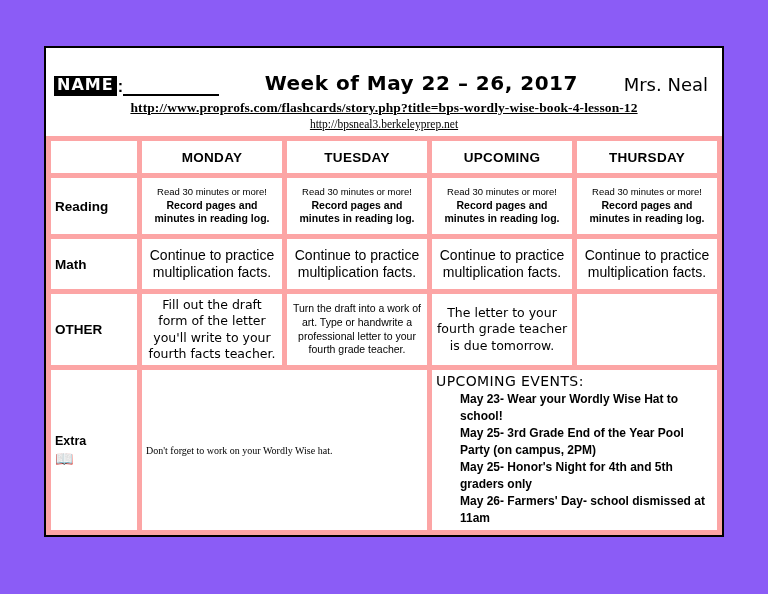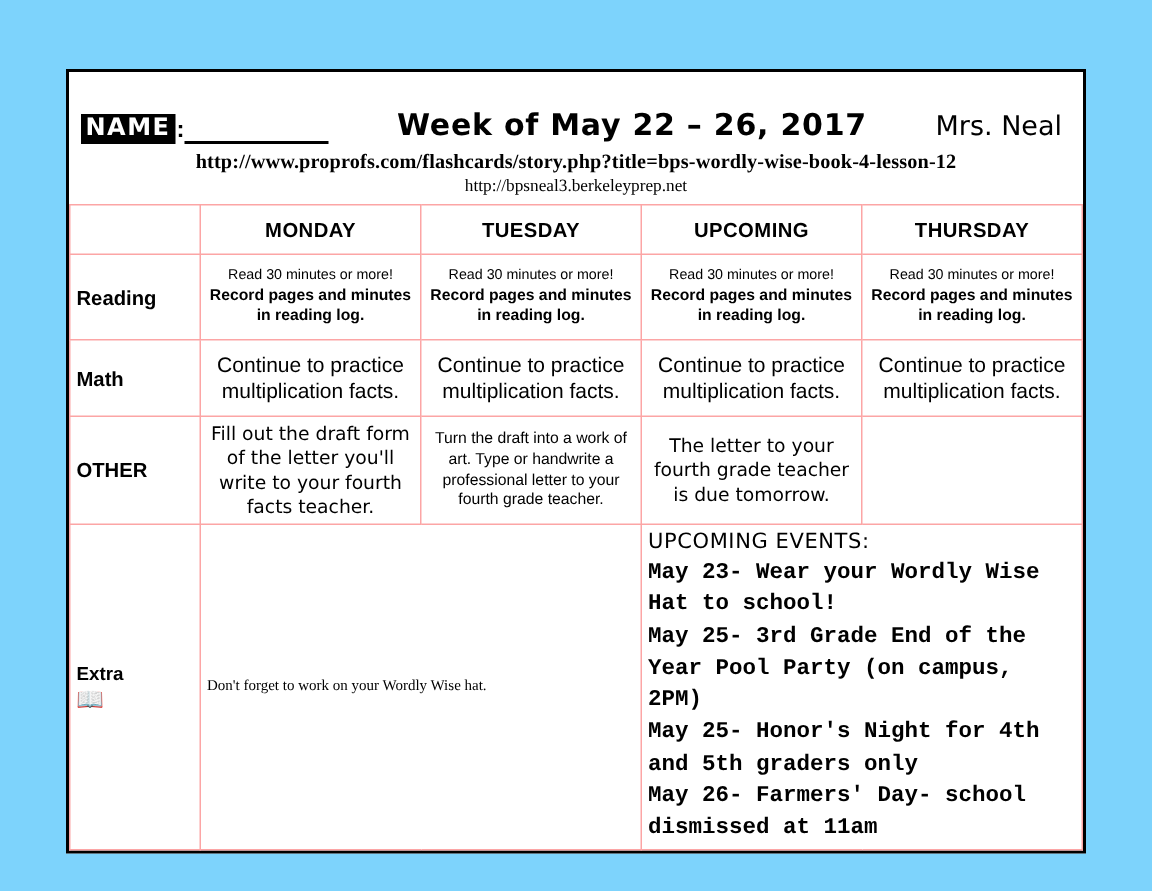--- a/index.html
+++ b/index.html
@@ -11,21 +11,21 @@
     overflow: hidden;
   }
   body {
     font-family: "Liberation Sans", sans-serif;
     color: #000000;
   }
   .page {
     position: relative;
     width: 768px;
     height: 594px;
-    background: #7dd3fc;
+    background: #8b5cf6;
   }
   .sheet {
     position: absolute;
     left: 44px;
     top: 46px;
     width: 680px;
     border: 2px solid #000;
     box-sizing: border-box;
     background: #fff;
   }
@@ -77,40 +77,41 @@
     flex: 0 0 auto;
     font-family: "DejaVu Sans", sans-serif;
     font-size: 18px;
     font-weight: normal;
     padding-bottom: 1px;
     padding-right: 4px;
   }
   .links {
     text-align: center;
     padding: 2px 0 6px 0;
+    text-decoration: underline;
   }
   .link-1 {
     font-family: "Liberation Serif", serif;
     font-size: 13.5px;
     font-weight: bold;
     letter-spacing: 0.1px;
   }
   .link-2 {
     font-family: "Liberation Serif", serif;
     font-size: 11.5px;
     margin-top: 2px;
   }
   
   table.grid {
     border-collapse: collapse;
     width: 100%;
     table-layout: fixed;
   }
   table.grid td, table.grid th {
-    border: 1px solid #fca5a5;
+    border: 5px solid #fca5a5;
     vertical-align: middle;
     padding: 3px 4px;
   }
   .col-label { width: 78px; }
   .dayhead {
     text-align: center;
     font-family: "Liberation Sans", sans-serif;
     font-weight: bold;
     font-size: 13.5px;
     letter-spacing: 0.3px;
@@ -176,24 +177,25 @@
     font-weight: normal;
     font-size: 14px;
     letter-spacing: 0.4px;
   }
   .events ul {
     list-style: none;
     margin: 0;
     padding: 0;
   }
   .events li {
-    font-family: Liberation Mono, monospace;
-    font-size: 15px;
+    font-family: Liberation Sans, sans-serif;
+    font-size: 12px;
     font-weight: bold;
     line-height: 1.42;
+    margin-left: 24px;
   }
 </style>
 </head>
 <body>
 
 <div class="page">
   <div class="sheet">
 
     <div class="hdr">
       <div class="name-box">

